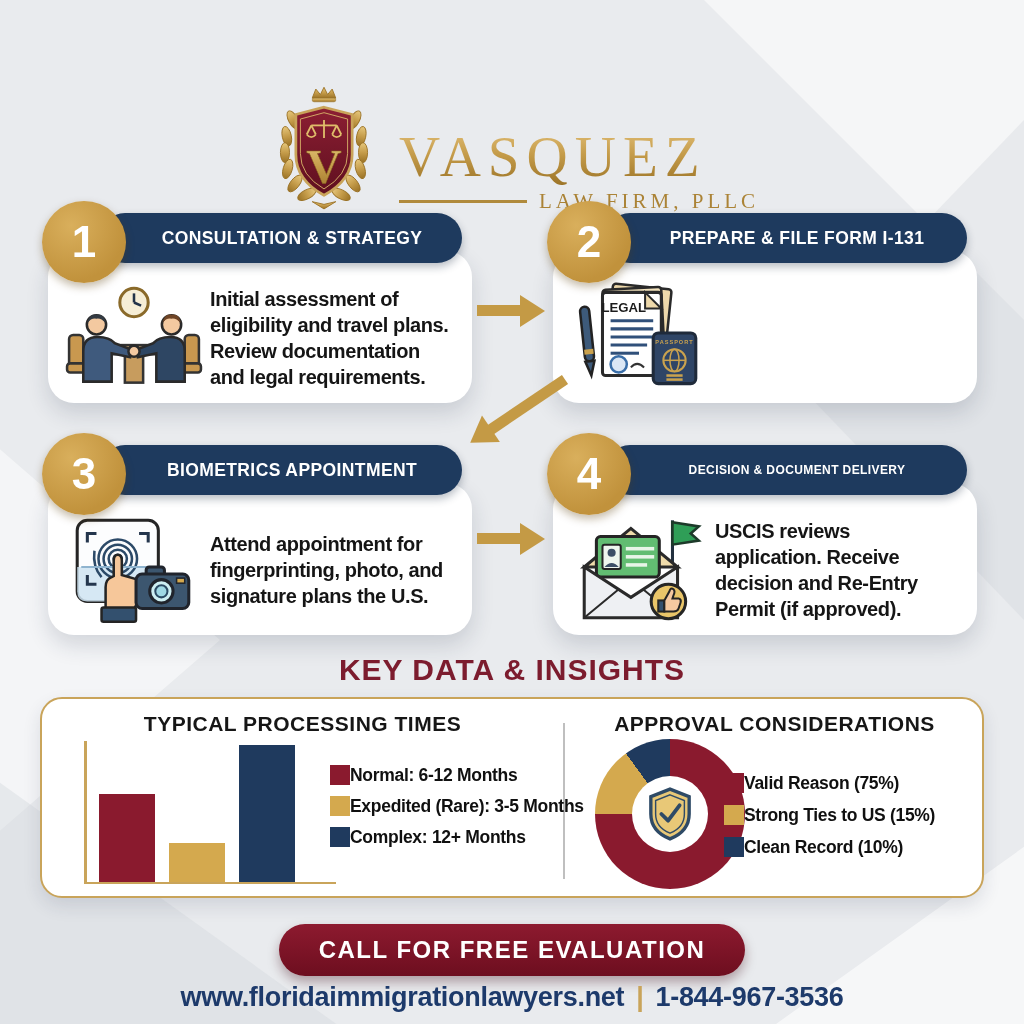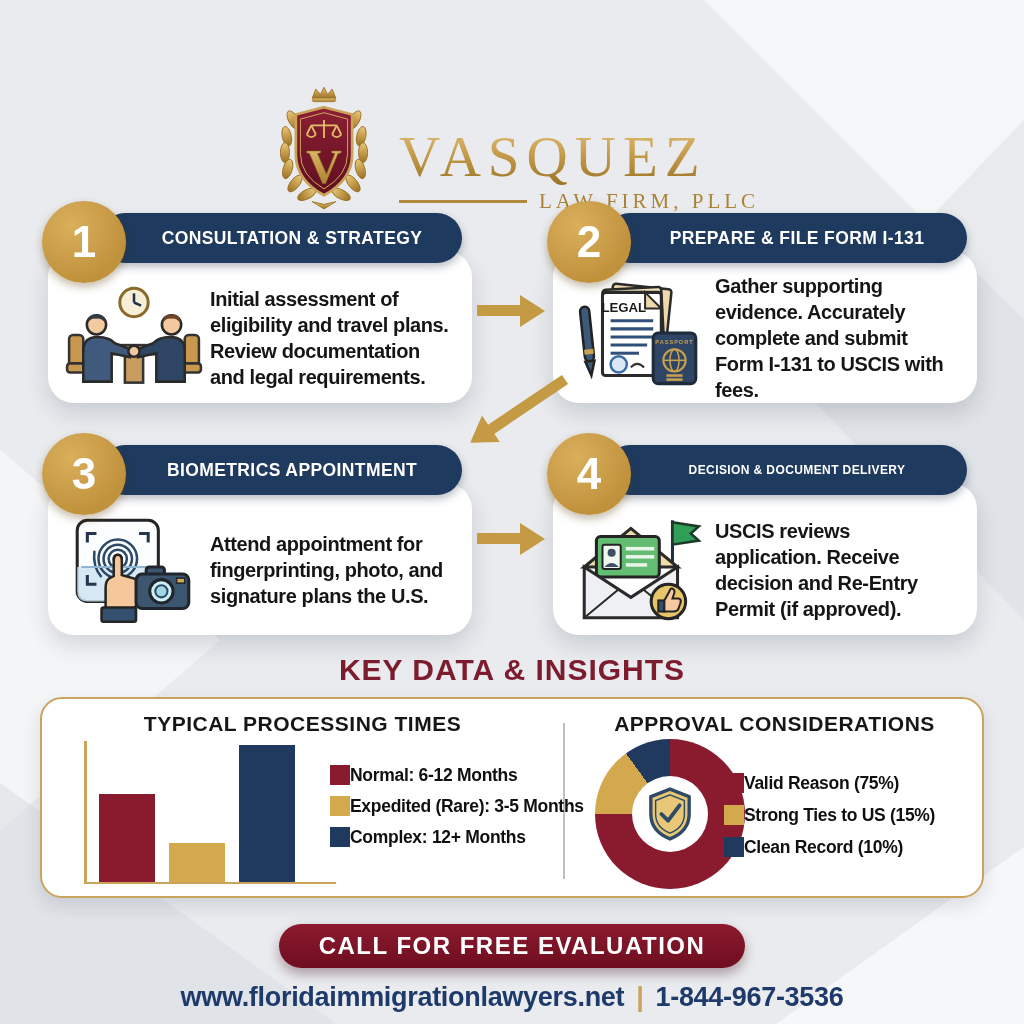--- a/index.html
+++ b/index.html
@@ -114,21 +114,21 @@
   .donut { position:absolute; left:553px; top:40px; width:150px; height:150px; border-radius:50%; }
   .donut-hole {
     position:absolute; left:50%; top:50%; transform:translate(-50%,-50%);
     width:76px; height:76px; background:#ffffff; border-radius:50%;
     display:flex; align-items:center; justify-content:center;
   }
 
   
   .cta-button {
     position:absolute; left:50%; top:924px; transform:translateX(-50%);
-    width:466px; height:44px; border-radius:28px; border:none; cursor:pointer;
+    width:466px; height:52px; border-radius:28px; border:none; cursor:pointer;
     background:linear-gradient(180deg,#8d1a2f,#6d0e1f);
     color:#ffffff; font-family:"Liberation Sans", sans-serif;
     font-size:24px; font-weight:800; letter-spacing:1.5px;
     box-shadow:0 6px 12px rgba(60,10,20,.35);
     display:flex; align-items:center; justify-content:center;
   }
   .footer { position:absolute; top:982px; width:100%; display:flex; justify-content:center; align-items:center; gap:12px;
     font-size:27px; font-weight:800; color:#1d3a6b; letter-spacing:-.3px; }
   .footer .sep { color:#c9a45a; font-weight:700; }
   .footer a { color:#1d3a6b; text-decoration:none; }
@@ -254,21 +254,20 @@
             </g>
             <rect x="84" y="50" width="42" height="50" rx="5" fill="#2f4566" stroke="#1f2a3a" stroke-width="3"></rect>
             <text x="105" y="61" font-family="Liberation Sans, sans-serif" font-weight="bold" font-size="5.5" fill="#caa24e" text-anchor="middle" letter-spacing="1">PASSPORT</text>
             <circle cx="105" cy="77" r="11" fill="none" stroke="#caa24e" stroke-width="2"></circle>
             <ellipse cx="105" cy="77" rx="4.5" ry="11" fill="none" stroke="#caa24e" stroke-width="1.5"></ellipse>
             <line x1="94" y1="77" x2="116" y2="77" stroke="#caa24e" stroke-width="1.5"></line>
             <line x1="97" y1="92" x2="113" y2="92" stroke="#caa24e" stroke-width="2.5"></line>
             <line x1="97" y1="96" x2="113" y2="96" stroke="#caa24e" stroke-width="2.5"></line>
           </svg>
         </div>
-        <div class="step-text">Gather supporting evidence. Accurately complete and submit Form I-131 to USCIS with fees.</div>
       </div>
     </div>
     <div class="step-pill">PREPARE &amp; FILE FORM I-131</div>
     <div class="step-badge">2</div>
   </div>
 
   <div class="step" style="left:48px; top:437px;">
     <div class="step-card">
       <div class="step-body">
         <div class="step-icon">

